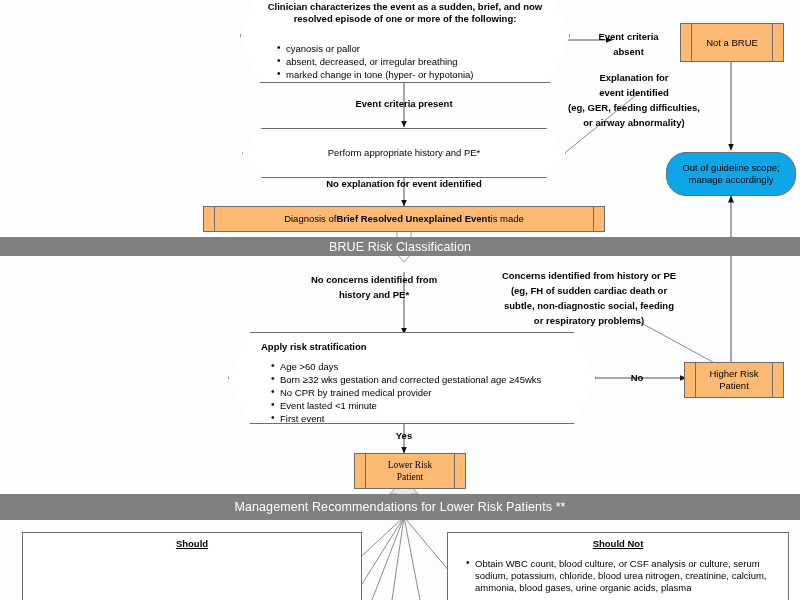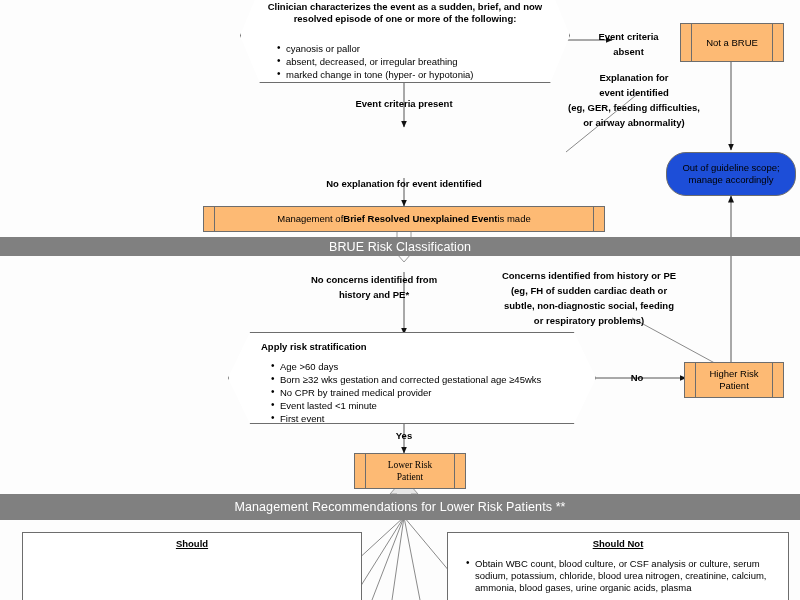--- a/index.html
+++ b/index.html
@@ -42,21 +42,21 @@
   .pp::before, .pp::after {
     content: "";
     position: absolute;
     top: 0; bottom: 0;
     width: 0; border-left: 1px solid #6d6d6d;
   }
   .pp::before { left: 10px; }
   .pp::after  { right: 10px; }
   
   .stadium {
-    background: #1d4ed8;
+    background: #0ea5e9;
     border: 1px solid #6d6d6d;
     border-radius: 20px;
   }
   
   .rect {
     background: #ffffff;
     border: 1px solid #6d6d6d;
   }
   
   .band {
@@ -178,26 +178,31 @@
 
   <div class="lbl" style="left:318px; top:96px; width:172px;">Event criteria present</div>
 
   <div class="node stadium" style="left:666px; top:152px; width:130px; height:44px;">
     <div class="ctr" style="flex-direction:column;">
       <div class="bodytxt">Out of guideline scope;</div>
       <div class="bodytxt">manage accordingly</div>
     </div>
   </div>
 
+  <div class="node hex" style="left:242px; top:128px; width:324px; height:50px;">
+    <div class="hex-inner">
+      <div class="ctr bodytxt">Perform appropriate history and PE*</div>
+    </div>
+  </div>
 
   <div class="lbl" style="left:284px; top:176px; width:240px;">No explanation for event identified</div>
 
   <div class="node pp" style="left:203px; top:206px; width:402px; height:26px;">
     <div class="ctr bodytxt">
-      <span>Management of </span>
+      <span>Diagnosis of </span>
         <span class="b">Brief Resolved Unexplained Event</span>
         <span> is made</span>
     </div>
   </div>
 
   <div class="node band" style="left:0px; top:237px; width:800px; height:19px;">
     <span>BRUE Risk Classification</span>
   </div>
 
   <div class="lbl" style="left:294px; top:272px; width:160px; white-space:pre-line;">No concerns identified from

